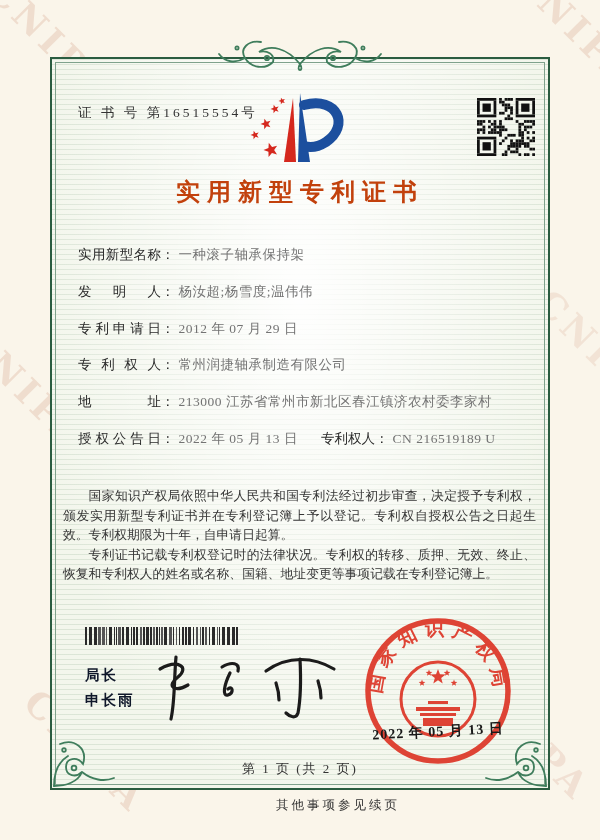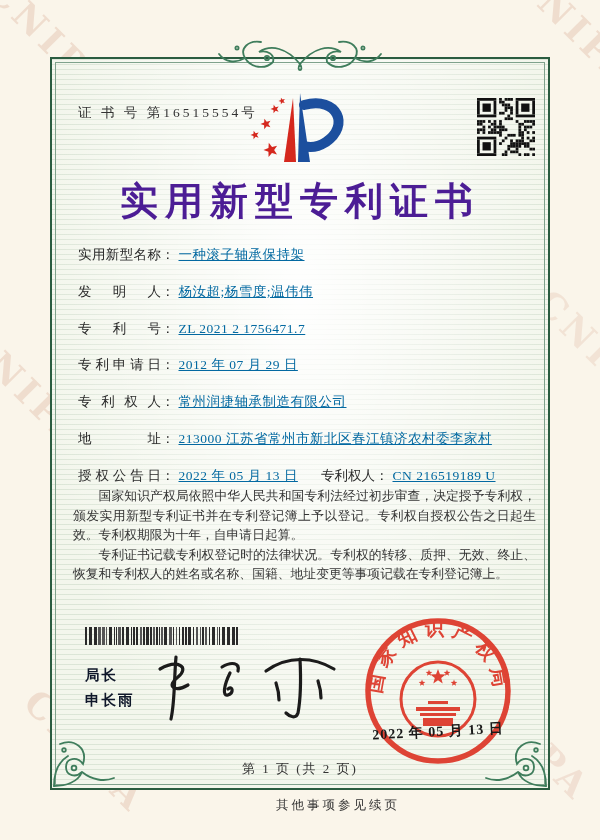--- a/index.html
+++ b/index.html
@@ -45,34 +45,34 @@
   .orn-br{left:472px;top:712px;}
   
   .content{position:absolute;inset:0;z-index:4;}
   .cert-no{
     position:absolute;left:78px;top:84px;font-size:13.5px;letter-spacing:3px;color:#333;margin-top:20px;
   }
   .qr{position:absolute;left:477px;top:98px;width:58px;height:58px;}
   .logo{position:absolute;left:242px;top:92px;width:120px;height:85px;}
   .title{
     position:absolute;left:0;top:176px;width:100%;text-align:center;
-    font-size:38px;font-weight:bold;letter-spacing:7px;color:#4c1d95;
+    font-size:24px;font-weight:bold;letter-spacing:7px;color:#c2410c;
   }
   .fields{position:absolute;left:78px;top:237px;right:60px;}
   .field-row{height:36.8px;line-height:36.8px;font-size:13.5px;white-space:nowrap;position:relative;}
   .flabel{
     display:inline-block;width:83px;text-align:justify;text-align-last:justify;
     color:#2b2b2b;vertical-align:top;
   }
   .fcolon{display:inline-block;margin-right:4px;}
-  .fvalue{letter-spacing:0.5px;color:#0369a1;text-decoration:underline;}
+  .fvalue{letter-spacing:0.5px;color:#737373;}
   .field-right{position:absolute;left:243px;top:0;}
   .field-right .flabel{width:auto;text-align-last:auto;}
   .body-text{
-    position:absolute;left:73px;right:64px;top:487px;
+    position:absolute;left:63px;right:64px;top:487px;
     font-size:12.8px;line-height:19.5px;text-align:justify;color:#353535;
   }
   .body-text p{margin:0;text-indent:2em;}
   .barcode{position:absolute;left:85px;top:627px;width:156px;height:18px;}
   .official{
     position:absolute;left:85px;top:663px;
     font-family:"Liberation Sans","DejaVu Sans",sans-serif;
     font-weight:bold;font-size:14.5px;line-height:25px;color:#0f172a;letter-spacing:2px;
   }
   .signature{position:absolute;left:138px;top:645px;width:205px;height:85px;}
@@ -295,23 +295,20 @@
   <div class="title">实用新型专利证书</div>
 
   <div class="fields">
     <div class="field-row">
       <span class="flabel">实用新型名称</span><span class="fcolon">：</span><span class="fvalue">一种滚子轴承保持架</span>
     </div>
     <div class="field-row">
       <span class="flabel">发明人</span><span class="fcolon">：</span><span class="fvalue">杨汝超;杨雪度;温伟伟</span>
     </div>
     <div class="field-row">
-      <span class="flabel">专利号</span><span class="fcolon">：</span><span class="fvalue">ZL 2021 2 1756471.7</span>
-    </div>
-    <div class="field-row">
       <span class="flabel">专利申请日</span><span class="fcolon">：</span><span class="fvalue">2012 年 07 月 29 日</span>
     </div>
     <div class="field-row">
       <span class="flabel">专利权人</span><span class="fcolon">：</span><span class="fvalue">常州润捷轴承制造有限公司</span>
     </div>
     <div class="field-row">
       <span class="flabel">地址</span><span class="fcolon">：</span><span class="fvalue">213000 江苏省常州市新北区春江镇济农村委李家村</span>
     </div>
     <div class="field-row">
       <span class="flabel">授权公告日</span><span class="fcolon">：</span><span class="fvalue">2022 年 05 月 13 日</span>

